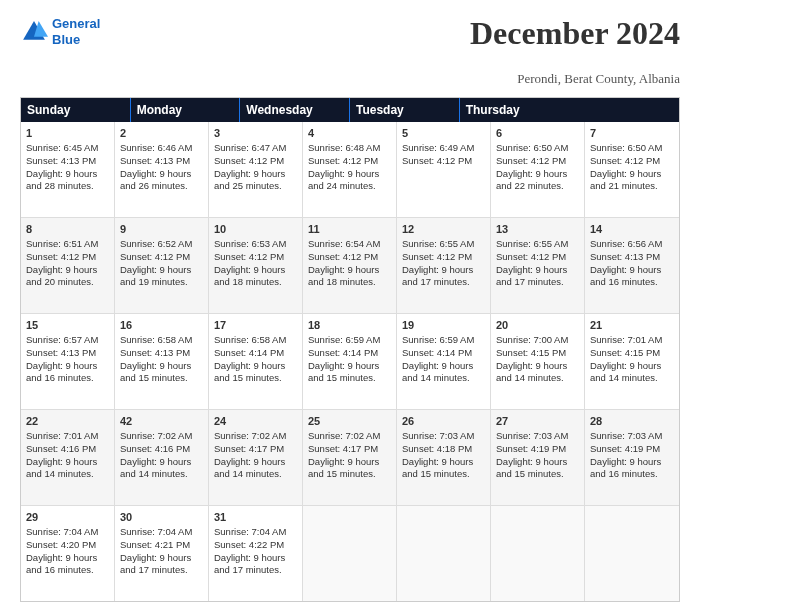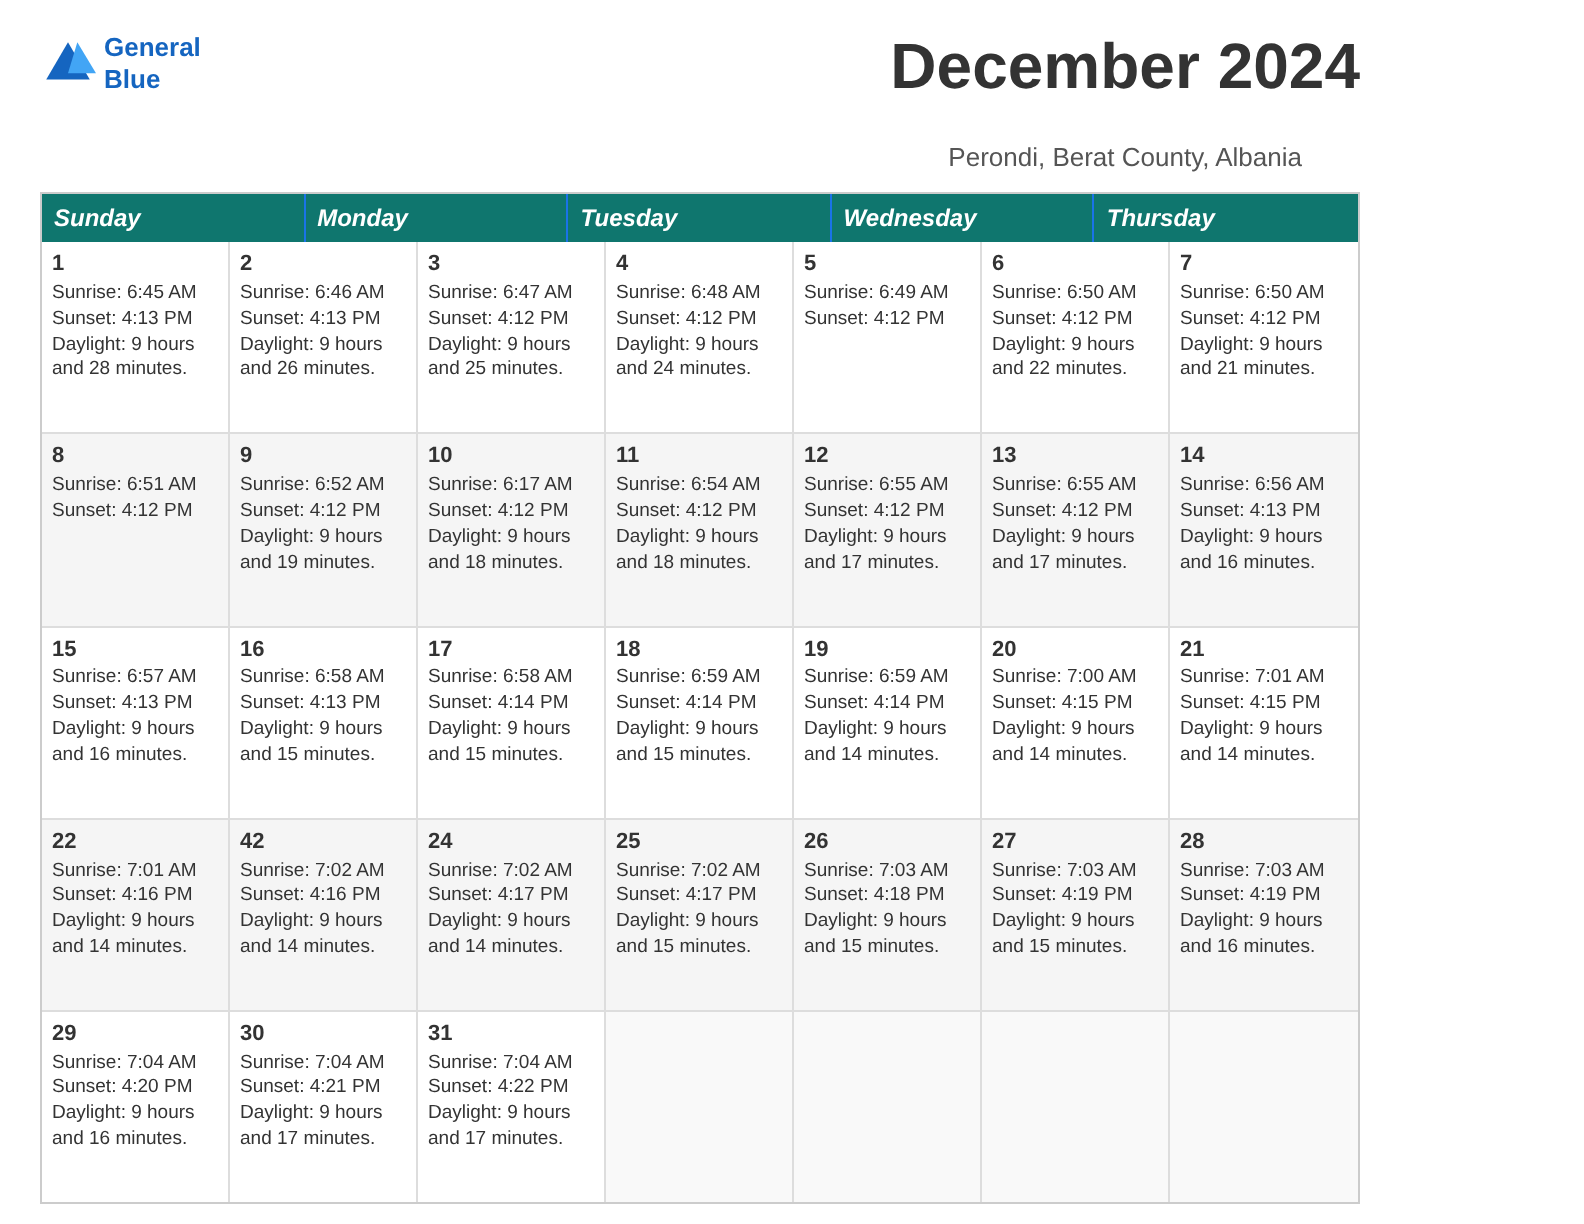--- a/index.html
+++ b/index.html
@@ -33,44 +33,44 @@
       font-weight: bold;
       color: #333;
       line-height: 1.2;
     }
     .logo-text span { color: #1565c0; }
     .logo-icon {
       width: 28px;
       height: 28px;
     }
     .title-block {
-      text-align: center;
+      text-align: right;
+      font-family: Liberation Serif, serif;
     }
     .month-title {
       font-size: 32px;
       font-weight: bold;
       color: #333;
       line-height: 1.1;
     }
     .location {
       font-size: 13px;
       color: #555;
       margin-top: 20px;
     }
     .calendar {
       flex: 1;
       display: flex;
       flex-direction: column;
       border: 1px solid #ccc;
     }
     .cal-header {
       display: grid;
-      grid-template-columns: repeat(5, 1fr);
-      background: #0f766e;
-      font-style: italic;
+      grid-template-columns: repeat(6, 1fr);
+      background: #0f172a;
     }
     .cal-header-cell {
       color: #fff;
       font-size: 12px;
       font-weight: bold;
       padding: 5px 6px;
       text-align: left;
       border-right: 1px solid #1a73e8;
     }
     .cal-header-cell:last-child { border-right: none; }
@@ -122,38 +122,38 @@
     <div class="title-block">
       <div class="month-title">December 2024</div>
       <div class="location">Perondi, Berat County, Albania</div>
     </div>
   </div>
 
   <div class="calendar">
     <div class="cal-header">
       <div class="cal-header-cell">Sunday</div>
       <div class="cal-header-cell">Monday</div>
+      <div class="cal-header-cell">Wednesday</div>
       <div class="cal-header-cell">Tuesday</div>
-      <div class="cal-header-cell">Wednesday</div>
       <div class="cal-header-cell">Thursday</div>
     </div>
     <div class="cal-body" id="cal-body">
     <div class="cal-row">
           <div class="cal-cell"><span class="day-num">1</span><span>Sunrise: 6:45 AM</span><br><span>Sunset: 4:13 PM</span><br><span>Daylight: 9 hours and 28 minutes.</span></div>
           <div class="cal-cell"><span class="day-num">2</span><span>Sunrise: 6:46 AM</span><br><span>Sunset: 4:13 PM</span><br><span>Daylight: 9 hours and 26 minutes.</span></div>
           <div class="cal-cell"><span class="day-num">3</span><span>Sunrise: 6:47 AM</span><br><span>Sunset: 4:12 PM</span><br><span>Daylight: 9 hours and 25 minutes.</span></div>
           <div class="cal-cell"><span class="day-num">4</span><span>Sunrise: 6:48 AM</span><br><span>Sunset: 4:12 PM</span><br><span>Daylight: 9 hours and 24 minutes.</span></div>
           <div class="cal-cell"><span class="day-num">5</span><span>Sunrise: 6:49 AM</span><br><span>Sunset: 4:12 PM</span><br></div>
           <div class="cal-cell"><span class="day-num">6</span><span>Sunrise: 6:50 AM</span><br><span>Sunset: 4:12 PM</span><br><span>Daylight: 9 hours and 22 minutes.</span></div>
           <div class="cal-cell"><span class="day-num">7</span><span>Sunrise: 6:50 AM</span><br><span>Sunset: 4:12 PM</span><br><span>Daylight: 9 hours and 21 minutes.</span></div>
         </div>
         <div class="cal-row">
-          <div class="cal-cell alt-row"><span class="day-num">8</span><span>Sunrise: 6:51 AM</span><br><span>Sunset: 4:12 PM</span><br></div>
+          <div class="cal-cell alt-row"><span class="day-num">8</span><span>Sunrise: 6:51 AM</span><br><span>Sunset: 4:12 PM</span><br><span>Daylight: 9 hours and 20 minutes.</span></div>
           <div class="cal-cell alt-row"><span class="day-num">9</span><span>Sunrise: 6:52 AM</span><br><span>Sunset: 4:12 PM</span><br><span>Daylight: 9 hours and 19 minutes.</span></div>
-          <div class="cal-cell alt-row"><span class="day-num">10</span><span>Sunrise: 6:17 AM</span><br><span>Sunset: 4:12 PM</span><br><span>Daylight: 9 hours and 18 minutes.</span></div>
+          <div class="cal-cell alt-row"><span class="day-num">10</span><span>Sunrise: 6:53 AM</span><br><span>Sunset: 4:12 PM</span><br><span>Daylight: 9 hours and 18 minutes.</span></div>
           <div class="cal-cell alt-row"><span class="day-num">11</span><span>Sunrise: 6:54 AM</span><br><span>Sunset: 4:12 PM</span><br><span>Daylight: 9 hours and 18 minutes.</span></div>
           <div class="cal-cell alt-row"><span class="day-num">12</span><span>Sunrise: 6:55 AM</span><br><span>Sunset: 4:12 PM</span><br><span>Daylight: 9 hours and 17 minutes.</span></div>
           <div class="cal-cell alt-row"><span class="day-num">13</span><span>Sunrise: 6:55 AM</span><br><span>Sunset: 4:12 PM</span><br><span>Daylight: 9 hours and 17 minutes.</span></div>
           <div class="cal-cell alt-row"><span class="day-num">14</span><span>Sunrise: 6:56 AM</span><br><span>Sunset: 4:13 PM</span><br><span>Daylight: 9 hours and 16 minutes.</span></div>
         </div>
         <div class="cal-row">
           <div class="cal-cell"><span class="day-num">15</span><span>Sunrise: 6:57 AM</span><br><span>Sunset: 4:13 PM</span><br><span>Daylight: 9 hours and 16 minutes.</span></div>
           <div class="cal-cell"><span class="day-num">16</span><span>Sunrise: 6:58 AM</span><br><span>Sunset: 4:13 PM</span><br><span>Daylight: 9 hours and 15 minutes.</span></div>
           <div class="cal-cell"><span class="day-num">17</span><span>Sunrise: 6:58 AM</span><br><span>Sunset: 4:14 PM</span><br><span>Daylight: 9 hours and 15 minutes.</span></div>
           <div class="cal-cell"><span class="day-num">18</span><span>Sunrise: 6:59 AM</span><br><span>Sunset: 4:14 PM</span><br><span>Daylight: 9 hours and 15 minutes.</span></div>

